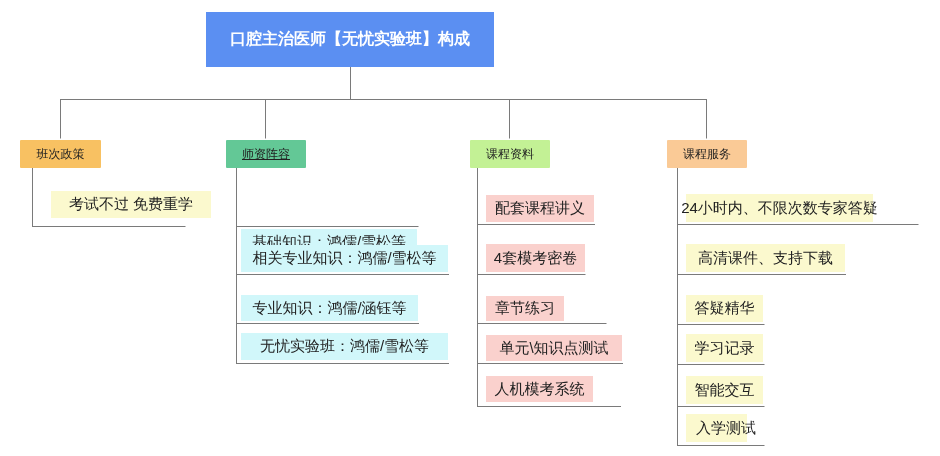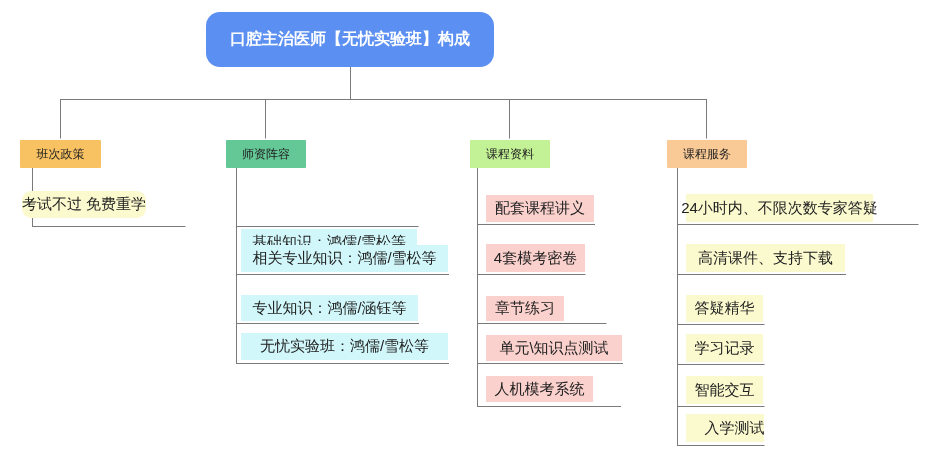--- a/index.html
+++ b/index.html
@@ -27,36 +27,35 @@
     stroke-width: 1;
   }
   .node {
     position: absolute;
     box-sizing: border-box;
     display: flex;
     align-items: center;
     justify-content: center;
     white-space: nowrap;
     color: var(--node-text, #222222);
-    border-radius: 14px;
   }
   .root-node {
     left: 206px; top: 12px; width: 288px; height: 55px;
     background: var(--root-bg, #5b8ff2);
     color: var(--root-text, #ffffff);
     font-size: 16px;
     font-weight: bold;
   }
   .branch-node {
     top: 140px; height: 28px;
     font-size: 12px;
     border-radius: 1px;
   }
   .branch-policy   { left: 20px;  width: 81px; background: var(--branch-policy,   #f8c162); }
-  .branch-faculty  { left: 226px; width: 80px; background: var(--branch-faculty,  #63c896); }
+  .branch-faculty  { left: 226px; width: 80px; background: var(--branch-faculty,  #63c896); text-decoration: underline; }
   .branch-materials{ left: 470px; width: 80px; background: var(--branch-materials,#c3f195); }
   .branch-services { left: 667px; width: 80px; background: var(--branch-services, #faca96); }
   .child-node {
     font-size: 15px;
     border-radius: 0;
   }
   .child-yellow { background: var(--child-yellow, #fbf9ce); }
   .child-cyan   { background: var(--child-cyan,   #d1f7fa); }
   .child-pink   { background: var(--child-pink,   #fad1cd); text-align: right; }
 </style>
@@ -102,33 +101,33 @@
     <line x1="677" y1="445.5" x2="764.5" y2="445.5"></line>
   </svg>
 
   <div class="node root-node">口腔主治医师【无忧实验班】构成</div>
 
   <div class="node branch-node branch-policy">班次政策</div>
   <div class="node branch-node branch-faculty">师资阵容</div>
   <div class="node branch-node branch-materials">课程资料</div>
   <div class="node branch-node branch-services">课程服务</div>
 
-  <div class="node child-node child-yellow" style="left:22px;  top:191px; width:124px; height:27px;border-radius:9px;">考试不过 免费重学</div>
+  <div class="node child-node child-yellow" style="left:51px;  top:191px; width:160px; height:27px;">考试不过 免费重学</div>
 
   <div class="node child-node child-cyan" style="left:241px; top:197px; width:176px; height:27px;margin-top:32px;">基础知识：鸿儒/雪松等</div>
   <div class="node child-node child-cyan" style="left:241px; top:245px; width:207px; height:27px;">相关专业知识：鸿儒/雪松等</div>
   <div class="node child-node child-cyan" style="left:241px; top:295px; width:177px; height:26px;">专业知识：鸿儒/涵钰等</div>
   <div class="node child-node child-cyan" style="left:241px; top:333px; width:207px; height:27px;">无忧实验班：鸿儒/雪松等</div>
 
   <div class="node child-node child-pink" style="left:486px; top:195px; width:108px; height:27px;">配套课程讲义</div>
   <div class="node child-node child-pink" style="left:486px; top:244px; width:99px;  height:28px;">4套模考密卷</div>
   <div class="node child-node child-pink" style="left:486px; top:296px; width:78px;  height:25px;">章节练习</div>
   <div class="node child-node child-pink" style="left:486px; top:335px; width:136px; height:26px;">单元\知识点测试</div>
   <div class="node child-node child-pink" style="left:486px; top:376px; width:107px; height:26px;">人机模考系统</div>
 
   <div class="node child-node child-yellow" style="left:686px; top:194px; width:187px; height:28px;">24小时内、不限次数专家答疑</div>
   <div class="node child-node child-yellow" style="left:686px; top:244px; width:159px; height:28px;">高清课件、支持下载</div>
   <div class="node child-node child-yellow" style="left:686px; top:295px; width:77px;  height:27px;">答疑精华</div>
   <div class="node child-node child-yellow" style="left:686px; top:334px; width:77px;  height:28px;">学习记录</div>
   <div class="node child-node child-yellow" style="left:686px; top:376px; width:77px;  height:28px;">智能交互</div>
-  <div class="node child-node child-yellow" style="left:686px; top:414px; width:78px;  height:28px;padding-left:19px;">入学测试</div>
+  <div class="node child-node child-yellow" style="left:686px; top:414px; width:61px;  height:28px;padding-left:19px;">入学测试</div>
 
 </div>
 
 </body></html>

